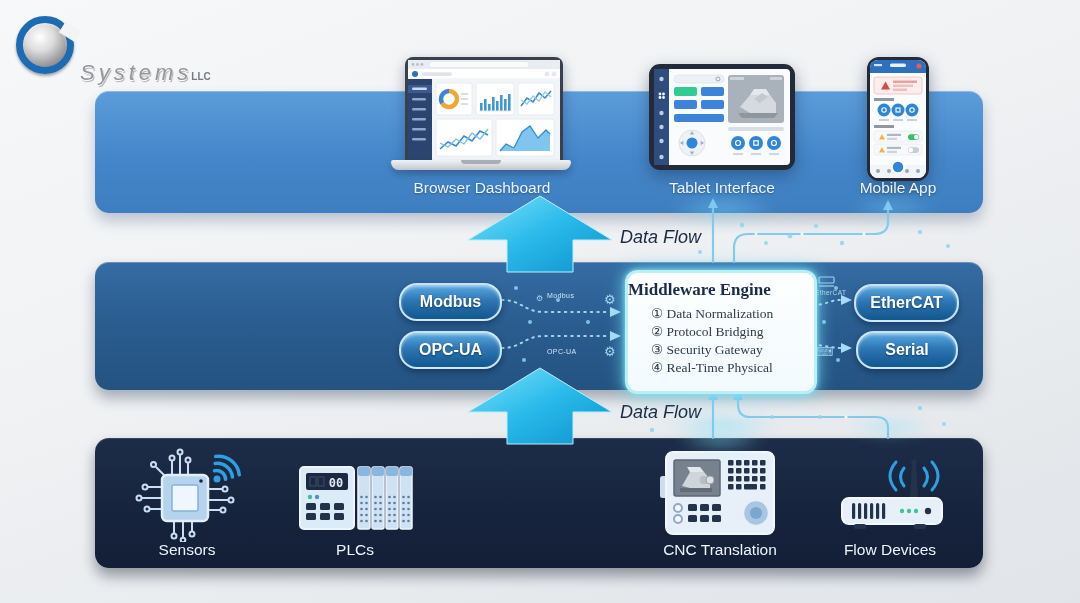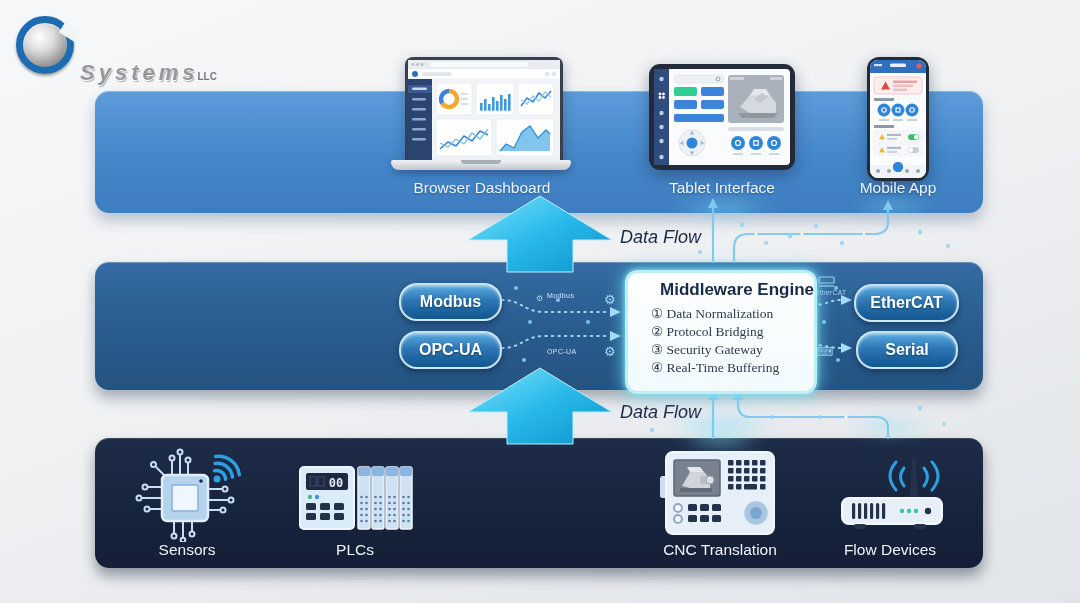--- a/index.html
+++ b/index.html
@@ -9,21 +9,21 @@
   
   .logo{position:absolute;left:16px;top:10px;width:250px;height:84px;z-index:50;}
   .logo-c{position:absolute;left:0;top:6px;width:44px;height:44px;border-radius:50%;
     background:radial-gradient(circle at 38% 32%,#ffffff 0%,#dcdcdc 35%,#909090 75%,#6d6d6d 100%);
     border:7px solid #1c6cb3;box-shadow:0 2px 3px rgba(0,0,0,.35),inset 0 1px 2px rgba(255,255,255,.6);}
   .logo-c::after{content:"";position:absolute;right:-12px;top:2px;width:18px;height:13px;
     background:#f3f4f6;transform:rotate(32deg);}
   .logo-brand{position:absolute;left:58px;top:8px;font-size:37px;font-weight:bold;color:#1c6cb3;
     letter-spacing:-1px;text-shadow:1px 2px 0 rgba(25,55,95,.3);}
   .logo-row2{position:absolute;left:64px;top:50px;white-space:nowrap;}
-  .logo-word2{font-size:22px;font-weight:bold;font-style:italic;color:#94989c;letter-spacing:4px;
+  .logo-word2{font-size:22px;font-weight:normal;font-style:italic;color:#94989c;letter-spacing:4px;
     text-shadow:0 1px 0 #fff,1px 2px 1px rgba(0,0,0,.3);text-align:center;}
   .logo-suffix{font-size:10px;font-weight:bold;color:#747a80;margin-left:-1px;}
   
   .band{position:absolute;left:95px;width:888px;border-radius:14px;z-index:10;}
   .band-presentation{top:91px;height:122px;
     background:linear-gradient(180deg,#5c9cda 0%,#4486c9 55%,#3e7ec0 100%);
     box-shadow:0 8px 14px rgba(40,70,110,.28),inset 0 1px 0 rgba(255,255,255,.3);}
   .band-communication{top:262px;height:128px;
     background:linear-gradient(180deg,#356ca3 0%,#2a5c8f 50%,#245381 100%);
     box-shadow:0 8px 14px rgba(20,40,70,.35),inset 0 1px 0 rgba(255,255,255,.25);}
@@ -45,21 +45,21 @@
     border:2px solid rgba(218,241,252,.9);
     box-shadow:0 3px 6px rgba(0,20,40,.4),inset 0 2px 3px rgba(255,255,255,.45);
     color:#fff;font-weight:bold;font-size:16px;display:flex;align-items:center;justify-content:center;
     text-shadow:0 1px 2px rgba(0,20,40,.5);}
   .pill-modbus{left:399px;top:283px;}  .pill-opcua{left:399px;top:331px;}
   .pill-ethercat{left:854px;top:284px;width:101px;}  .pill-serial{left:856px;top:331px;width:98px;}
   
   .middleware{position:absolute;left:625px;top:270px;width:186px;height:111px;z-index:40;
     background:linear-gradient(180deg,#feffff,#f2fafd);border:3px solid #baeff6;border-radius:12px;
     box-shadow:0 0 18px rgba(110,225,246,.9),0 0 5px rgba(150,235,250,.9);padding-top:7px;box-sizing:content-box;}
-  .mw-title{text-align:right;font-weight:bold;font-size:17px;color:#1a2b4a;}
+  .mw-title{text-align:left;font-weight:bold;font-size:17px;color:#1a2b4a;font-family:Liberation Serif, serif;}
   .mw-list{margin:5px 0 0 23px;font-family:Liberation Serif, serif;}
   .mw-item{font-size:13.5px;color:#2e3b4d;line-height:18px;white-space:nowrap;}
   
   .flow-label{position:absolute;font-style:italic;font-size:18px;font-weight:500;color:#1a2a47;z-index:35;}
   .fl-upper{left:620px;top:227px;}  .fl-lower{left:620px;top:402px;}
   .trace-label{position:absolute;color:#d8ecfb;font-size:7px;letter-spacing:.4px;z-index:33;opacity:.95;}
   .tl-modbus{left:547px;top:292px;}  .tl-opcua{left:547px;top:348px;}
   .tl-ethercat{left:815px;top:289px;font-size:6.5px;color:#c6dcf0;}
   
   .dev{position:absolute;z-index:20;}
@@ -262,21 +262,21 @@
   <div class="pill pill-opcua">OPC-UA</div>
   <div class="pill pill-ethercat">EtherCAT</div>
   <div class="pill pill-serial">Serial</div>
 
   <div class="middleware">
     <div class="mw-title">Middleware Engine</div>
     <div class="mw-list">
       <div class="mw-item">① Data Normalization</div>
       <div class="mw-item">② Protocol Bridging</div>
       <div class="mw-item">③ Security Gateway</div>
-      <div class="mw-item">④ Real-Time Buffering</div>
+      <div class="mw-item">④ Real-Time Physical</div>
     </div>
   </div>
 
   <svg class="overlay" width="1080" height="603" viewBox="0 0 1080 603">
     <defs>
       <linearGradient id="arrowGrad" x1="0" y1="0" x2="1" y2="1">
         <stop offset="0" stop-color="#7de4fb"></stop>
           <stop offset="0.5" stop-color="#29b9ea"></stop>
           <stop offset="1" stop-color="#0d93cb"></stop>
       </linearGradient>

